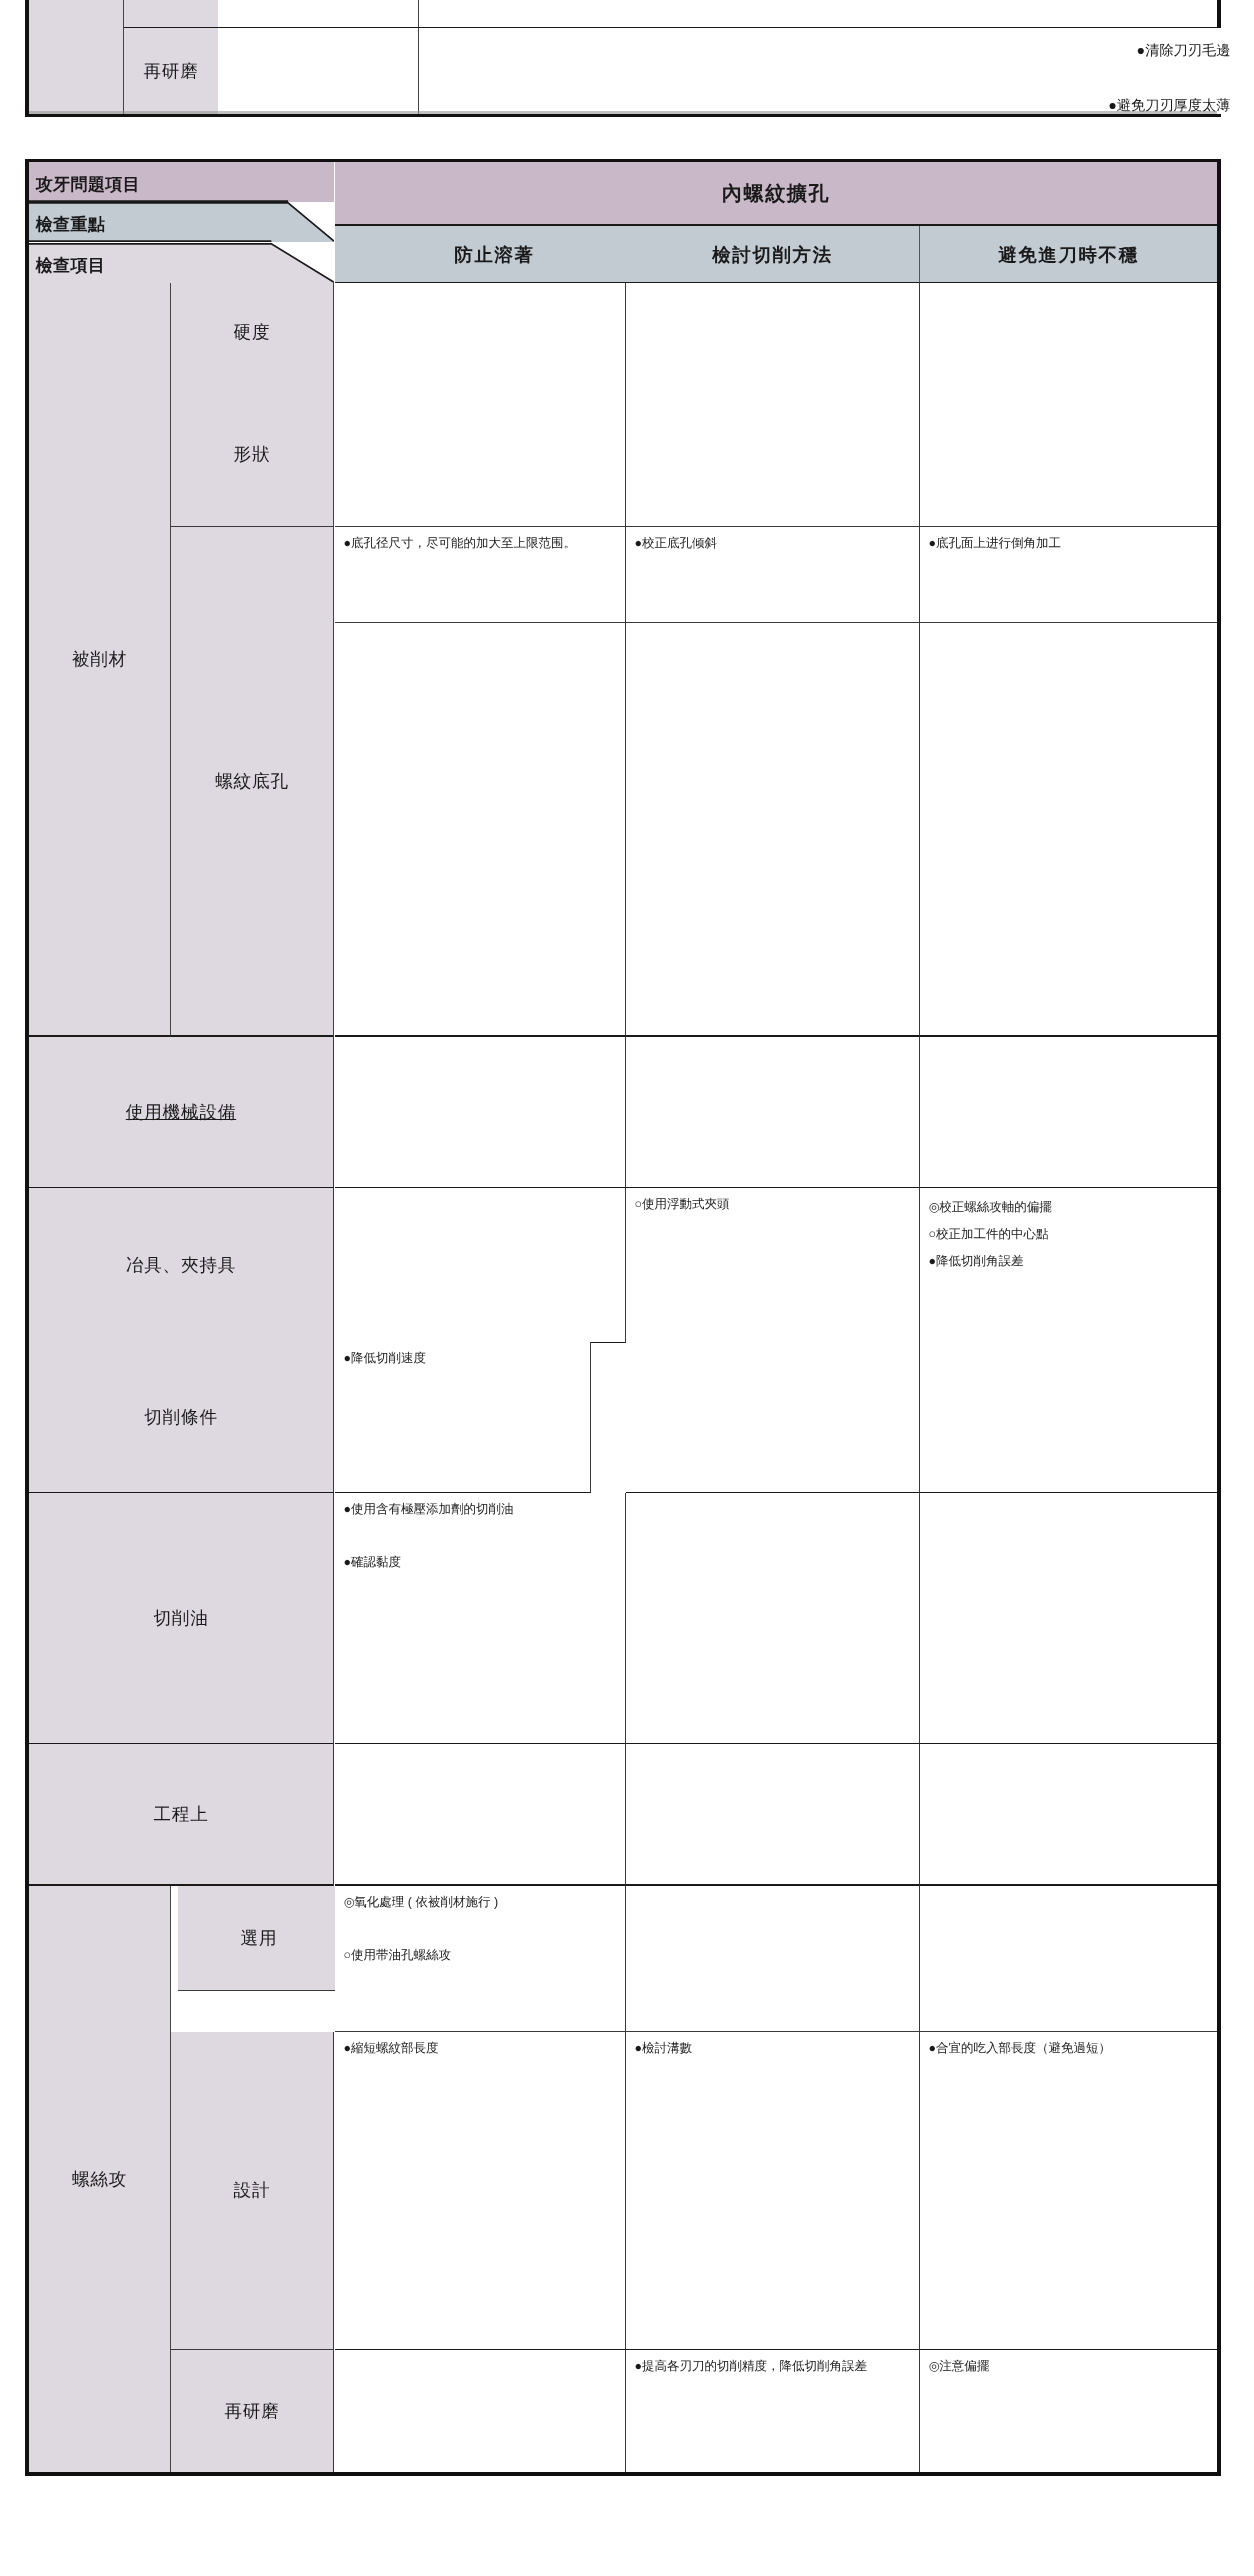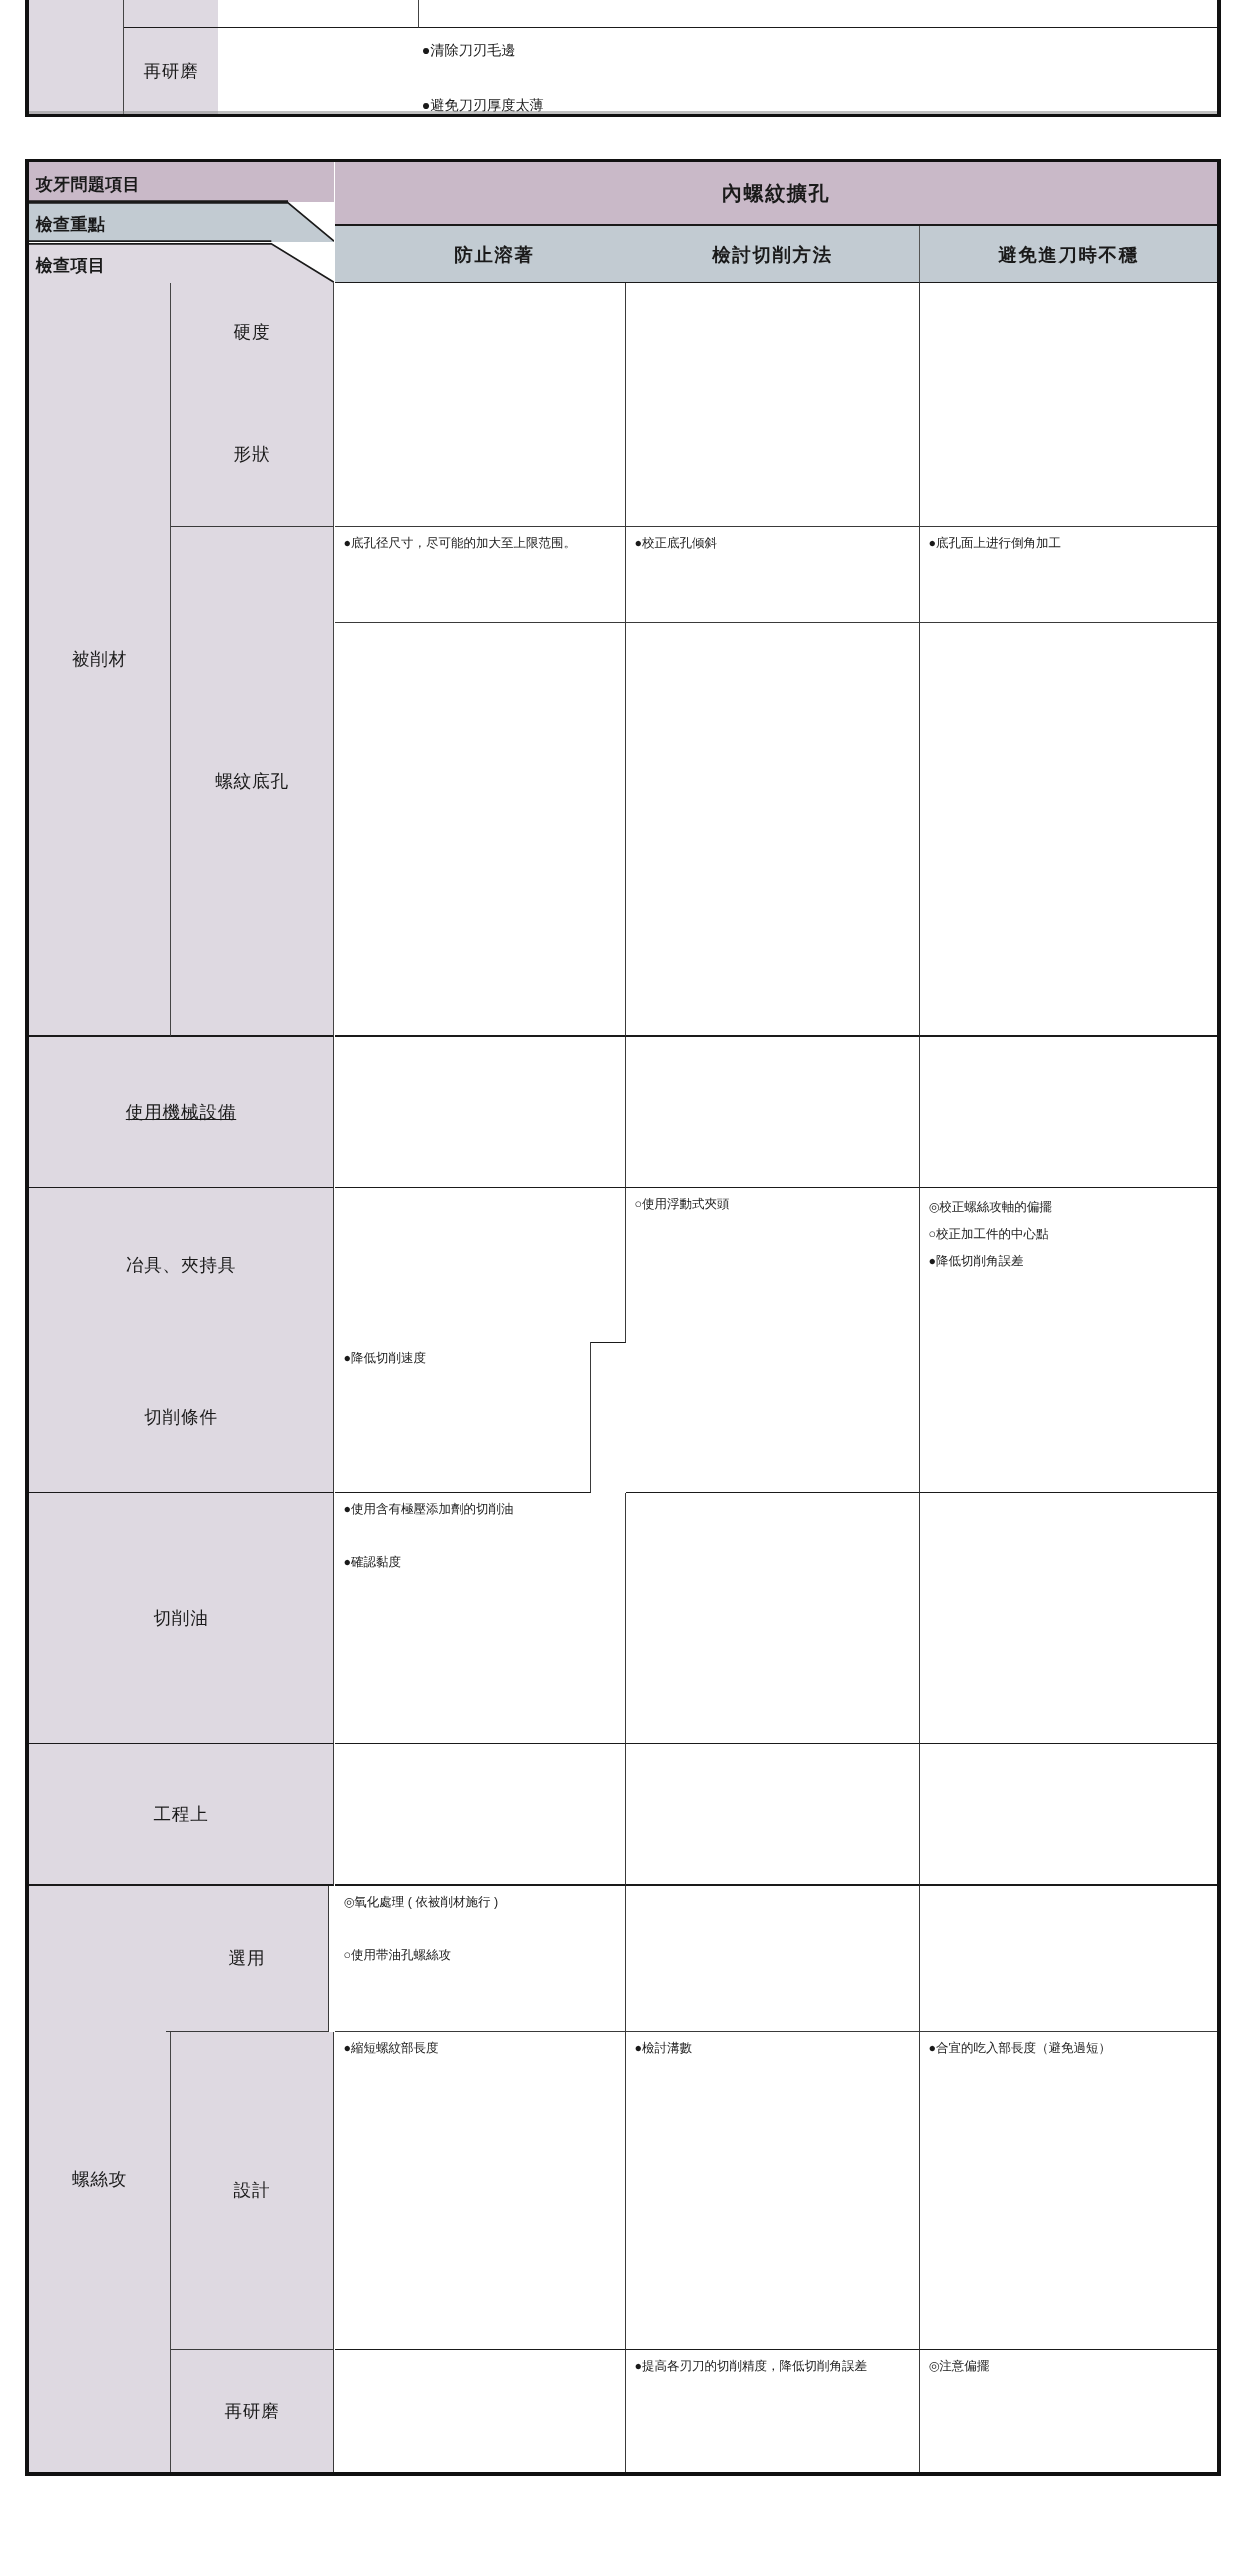--- a/index.html
+++ b/index.html
@@ -51,21 +51,21 @@
   <div class="cell lab" style="left:124px;top:0;width:95px;height:28px;border-right:1.7px solid #444;border-bottom:1.7px solid #1a1a1a;"></div>
   <div class="cell" style="left:218px;top:0;width:201px;height:28px;border-right:1.7px solid #444;border-bottom:1.7px solid #1a1a1a;"></div>
   <div class="cell" style="left:419px;top:0;width:798px;height:28px;border-bottom:1.7px solid #1a1a1a;"></div>
 
   <div class="cell lab ctr" style="left:124px;top:28px;width:95px;height:87px;border-right:1.7px solid #444;">
     <span class="rowlabel">再研磨</span>
   </div>
 
   <div class="cell" style="left:218px;top:28px;width:201px;height:87px;border-right:1.7px solid #444;"></div>
 
-  <div class="cell" style="left:410px;top:28px;width:798px;height:87px;">
+  <div class="cell" style="left:439px;top:28px;width:798px;height:87px;text-align:right;">
     <div class="bullets gap" style="padding-top:11.7px;padding-left:11.7px;font-size:14.2px;">
       <span class="bi"><span>●</span><span>清除刀刃毛邊</span></span>
       <span class="bi"><span>●</span><span>避免刀刃厚度太薄</span></span>
     </div>
   </div>
 
   <div class="abs" style="left:25px;top:114px;width:1196px;height:3.3px;background:#111;"></div>
   <div class="abs shadowline" style="left:29px;top:111px;width:1188px;height:2.5px;background:#8e8e8e;opacity:.55;"></div>
 </div>
 
@@ -208,21 +208,21 @@
     <span class="rowlabel">工程上</span>
   </div>
   <div class="cell" style="left:335px;top:1744px;width:291px;height:142px;border-right:0.8px solid #3a3a3a;border-bottom:2.5px solid #1a1a1a;"></div>
   <div class="cell" style="left:626px;top:1744px;width:294px;height:142px;border-right:0.8px solid #3a3a3a;border-bottom:2.5px solid #1a1a1a;"></div>
   <div class="cell" style="left:920px;top:1744px;width:297px;height:142px;border-bottom:2.5px solid #1a1a1a;"></div>
 
   <div class="cell lab ctr" style="left:29px;top:1886px;width:142px;height:586px;border-right:1.7px solid #444;">
     <span class="rowlabel">螺絲攻</span>
   </div>
 
-  <div class="cell lab ctr" style="left:166px;top:1886px;width:163px;height:146px;border-right:0.8px solid #3a3a3a;border-bottom:0.8px solid #3a3a3a;text-align:center;">
+  <div class="cell lab ctr" style="left:178px;top:1886px;width:163px;height:105px;border-right:0.8px solid #3a3a3a;border-bottom:0.8px solid #3a3a3a;text-align:center;">
     <span class="rowlabel">選用</span>
   </div>
   <div class="cell" style="left:335px;top:1886px;width:291px;height:146px;border-right:0.8px solid #3a3a3a;border-bottom:0.8px solid #3a3a3a;">
     <div class="bullets gap">
       <span class="bi"><span>◎</span><span>氧化處理 ( 依被削材施行 )</span></span>
       <span class="bi"><span>○</span><span>使用带油孔螺絲攻</span></span>
     </div>
   </div>
   <div class="cell" style="left:626px;top:1886px;width:294px;height:146px;border-right:0.8px solid #3a3a3a;border-bottom:0.8px solid #3a3a3a;"></div>
   <div class="cell" style="left:920px;top:1886px;width:297px;height:146px;border-bottom:0.8px solid #3a3a3a;"></div>

